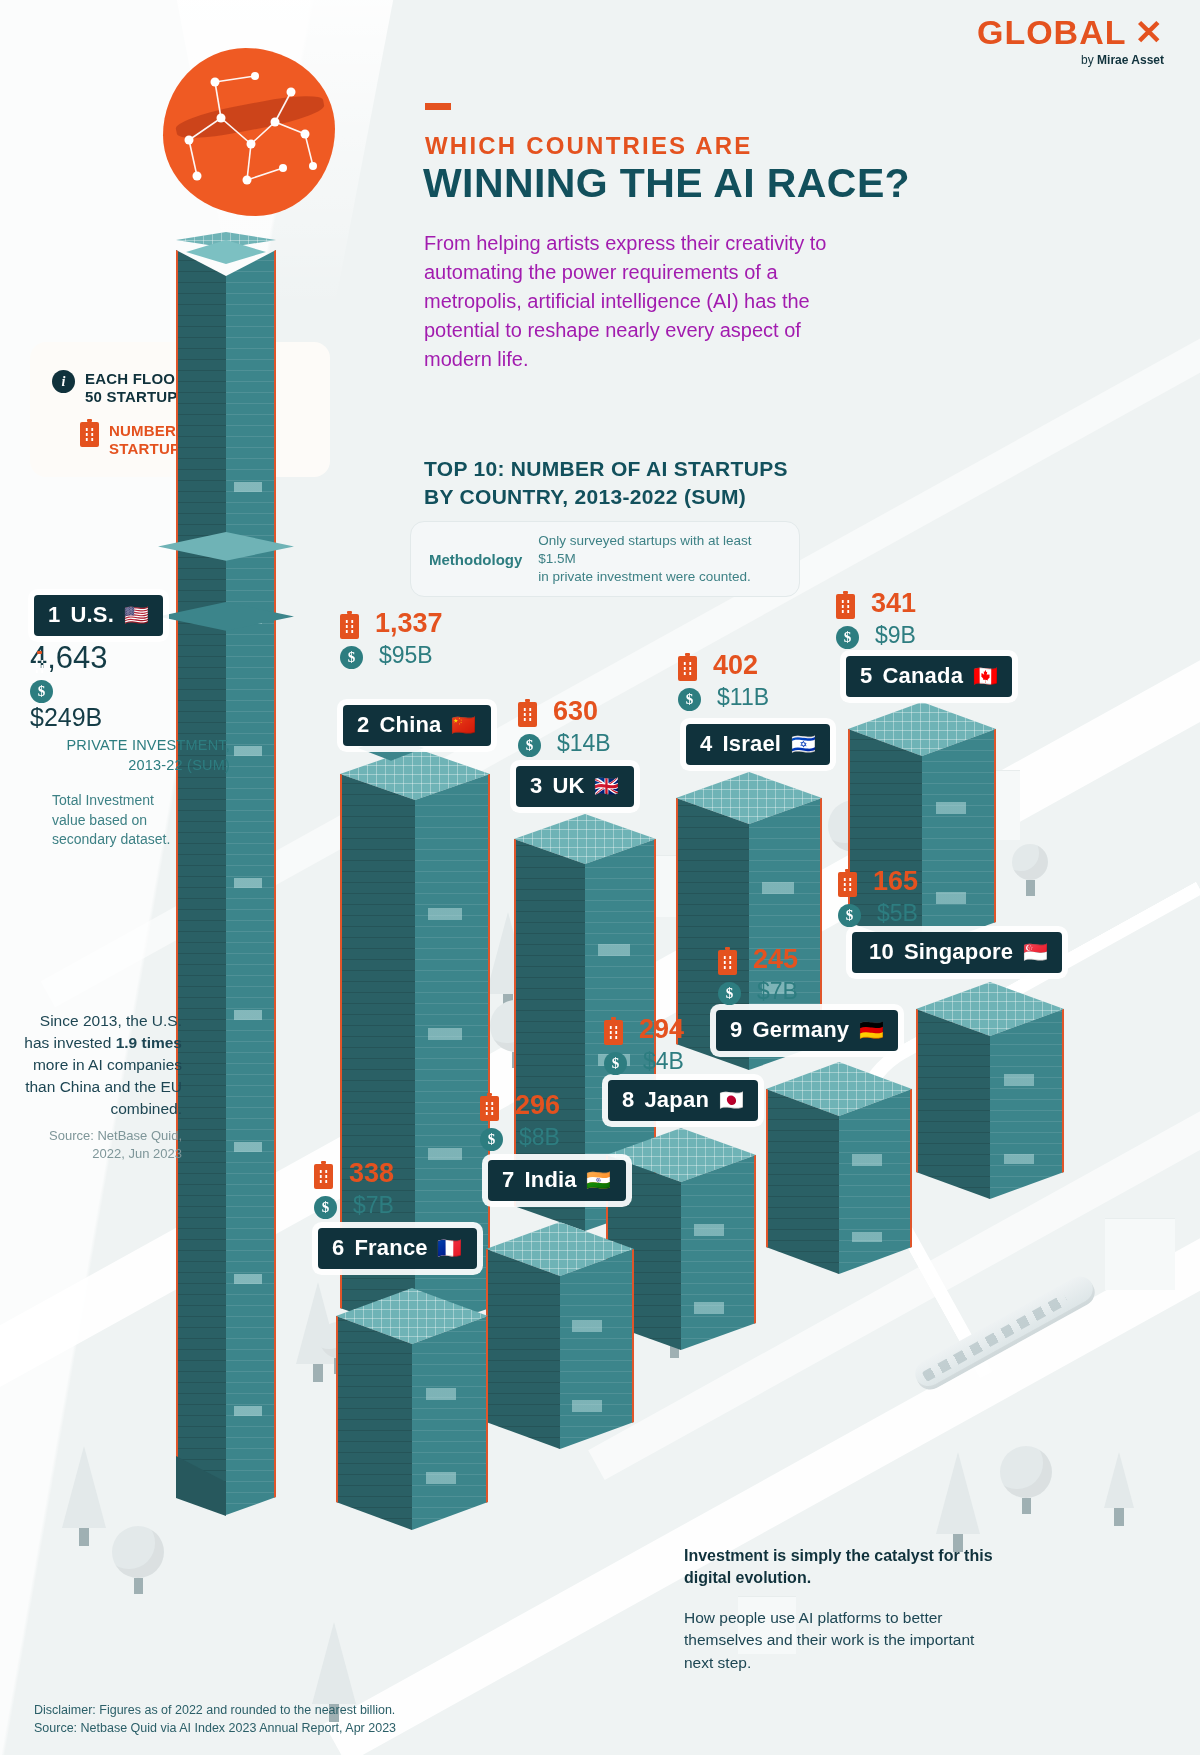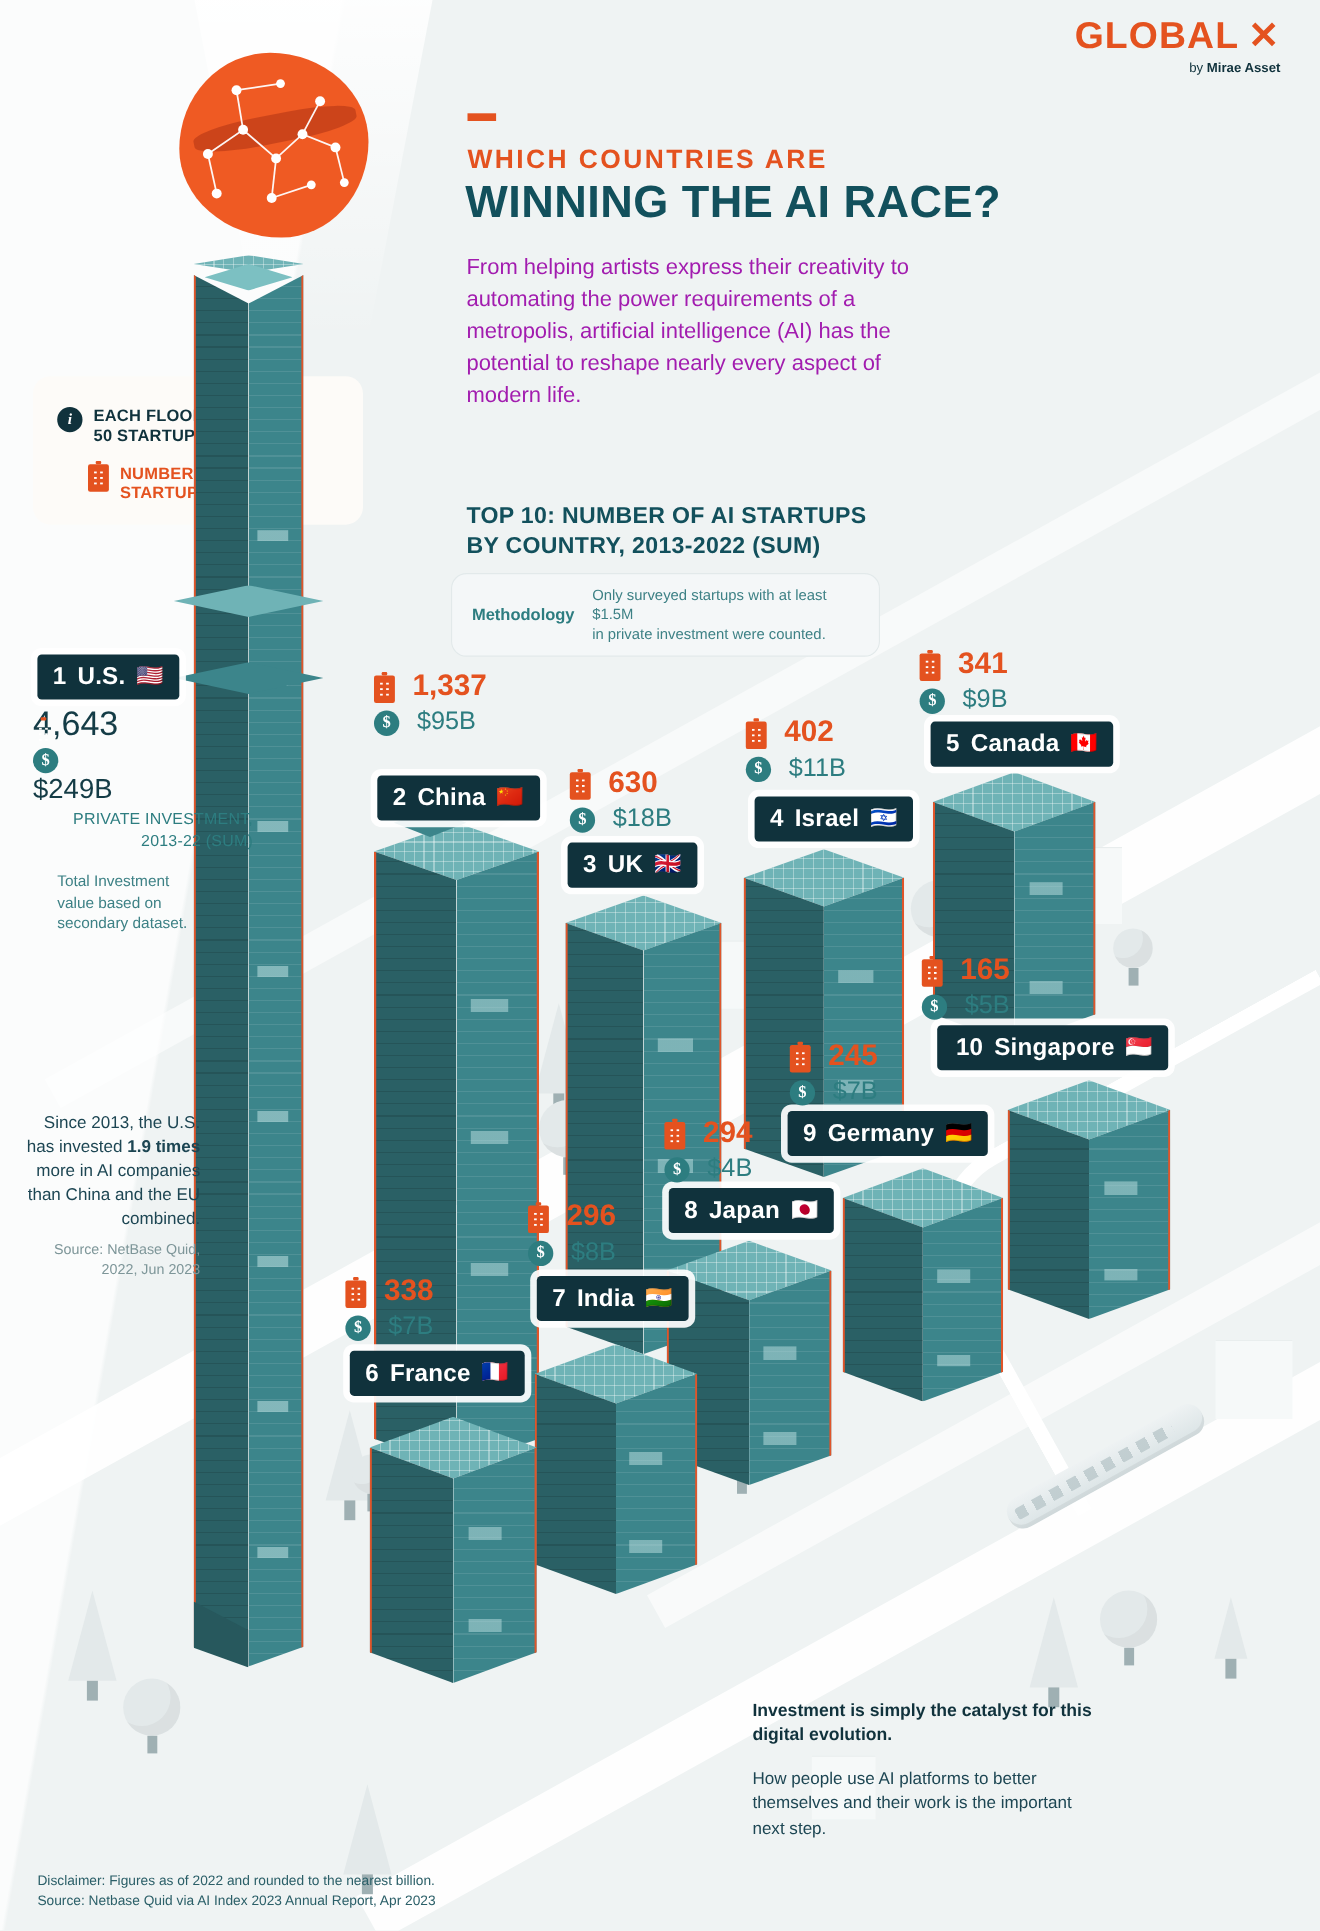--- a/index.html
+++ b/index.html
@@ -427,21 +427,21 @@
     <span>UK</span>
     <span class="flag">🇬🇧</span>
   </div>
   <div class="stat" style="left:518px;top:696px;">
     <div class="line">
       <span class="ico-bldg"></span>
       <span class="startups">630</span>
     </div>
     <div class="line" style="margin-top:3px;">
       <span class="ico-dollar">$</span>
-      <span class="invest">$18B</span>
+      <span class="invest">$14B</span>
     </div>
   </div>
 
   <div class="tower" style="left:676px;top:772px;width:146px;height:300px;">
     <div class="tw-top" style="left:0;top:0;width:146px;height:54px;clip-path:polygon(50% 0,100% 26px,50% 52px,0 26px);"></div>
     <div class="tw-left" style="left:0;top:26px;width:73px;height:272px;clip-path:polygon(0 0,100% 26px,100% 100%,0 calc(100% - 26px));border-left:2px solid #e0552a;"></div>
     <div class="tw-right" style="left:73px;top:26px;width:73px;height:272px;clip-path:polygon(0 26px,100% 0,100% calc(100% - 26px),0 100%);border-right:2px solid #e0552a;"></div>
     <div style="position:absolute;left:86px;top:110px;width:32px;height:150px;background:repeating-linear-gradient(180deg,rgba(190,225,226,.5) 0 12px,transparent 12px 100px);"></div>
   </div>
   <div class="rank-chip" style="left:686px;top:724px;">

